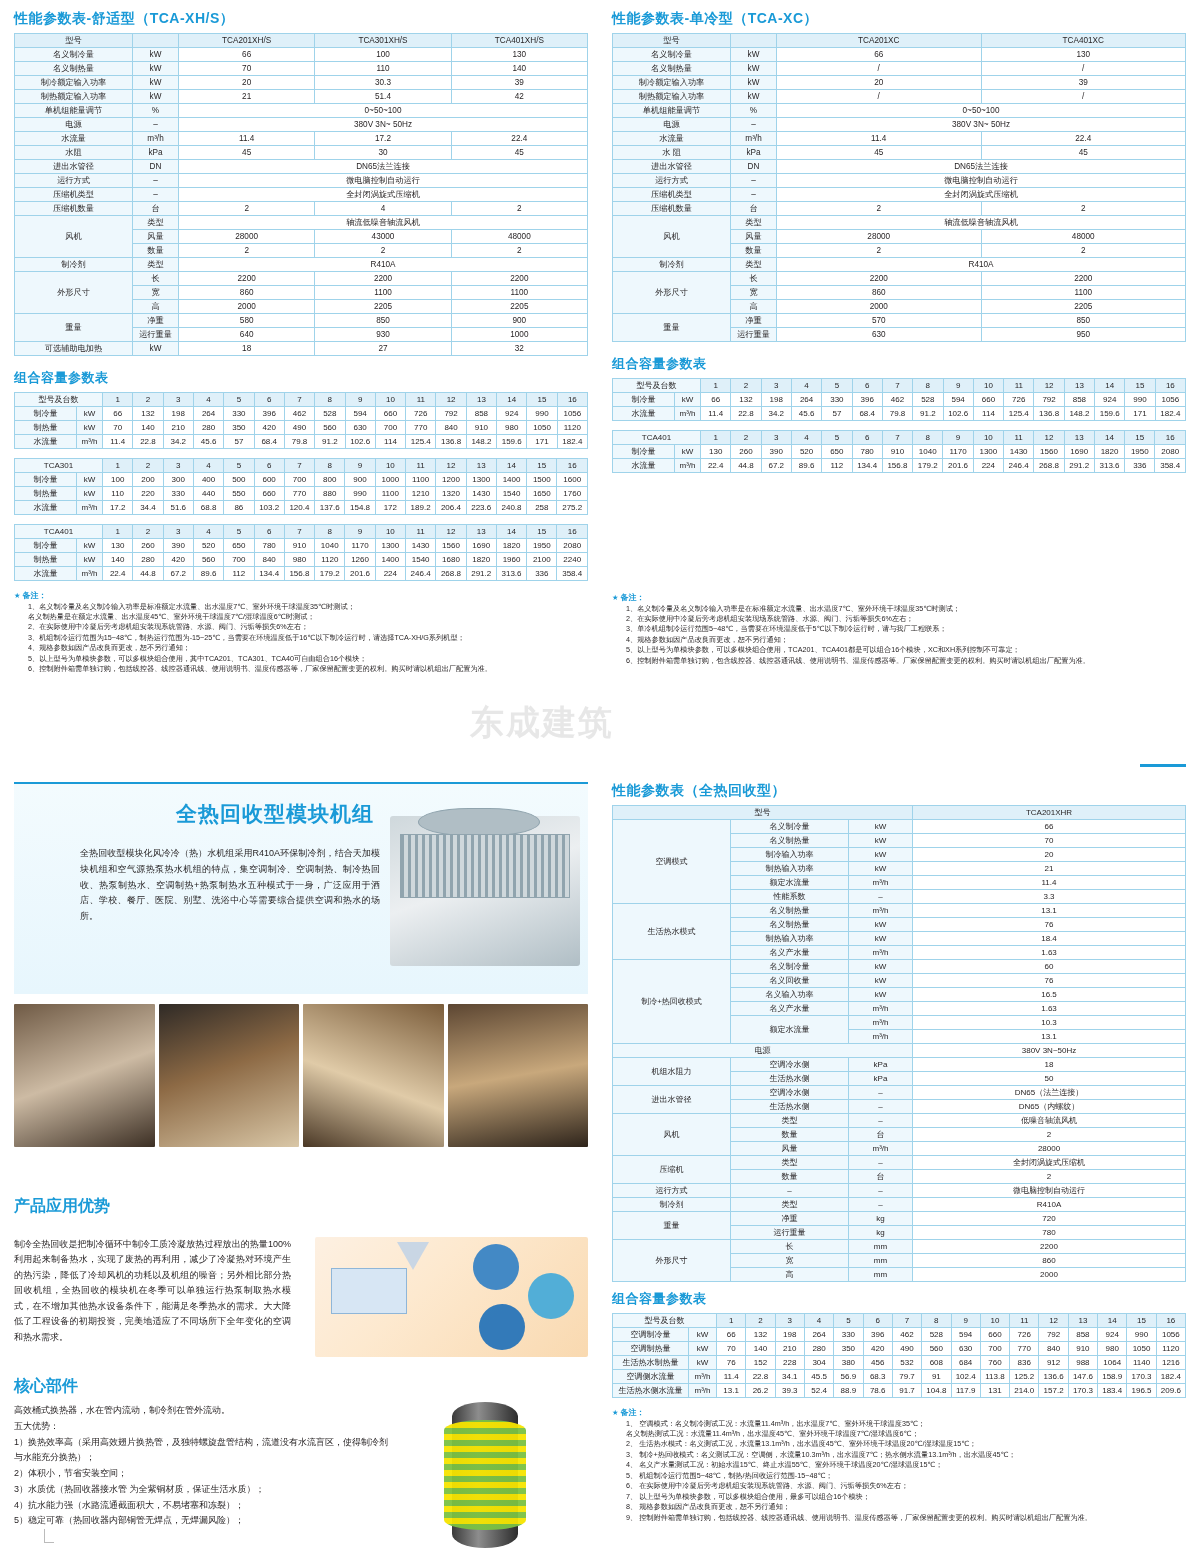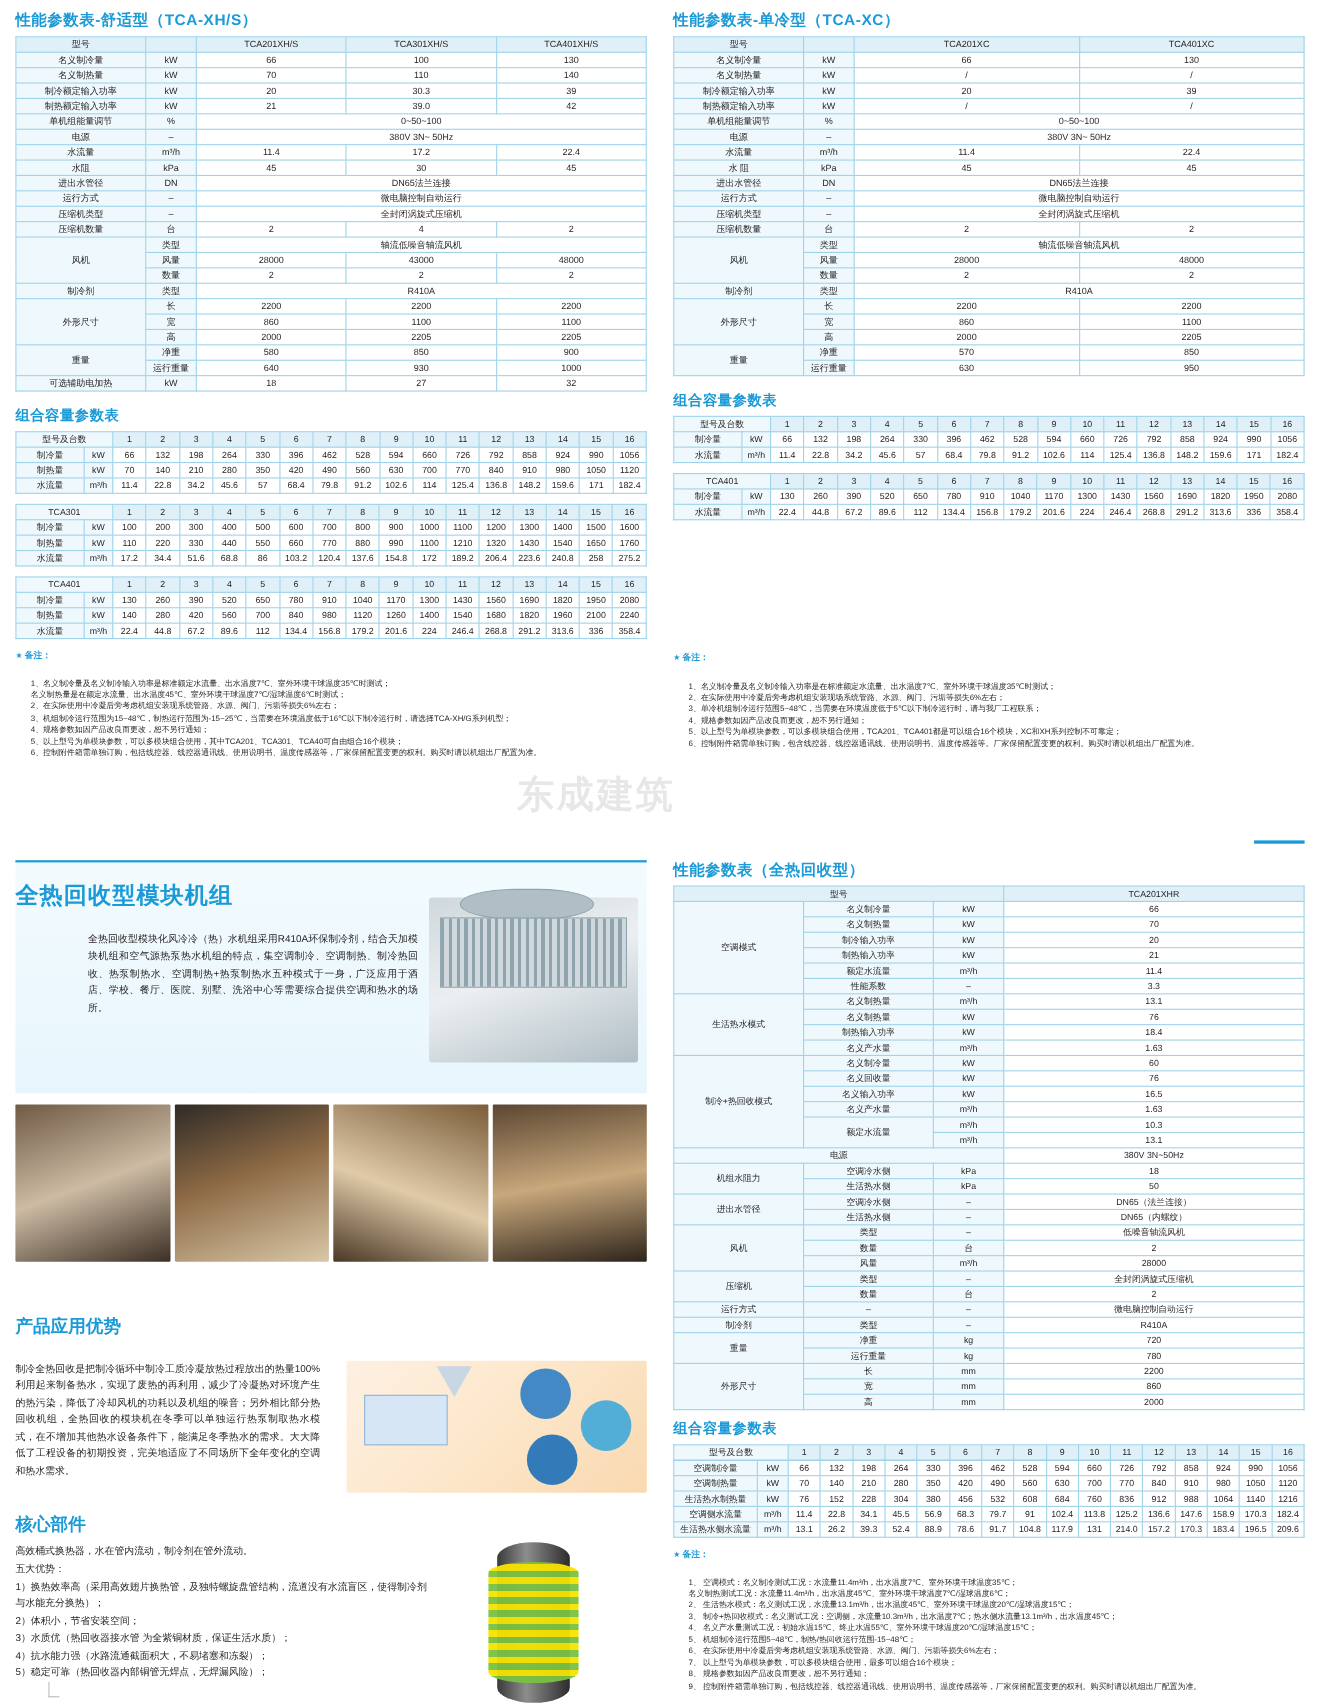--- a/index.html
+++ b/index.html
@@ -36,34 +36,34 @@
   table.cap td {
     border:1px solid #9fd3ea; padding:1px 1px; text-align:center; height:12px; line-height:11px;
   }
   table.cap td.first { background:#eef8fd; }
   table.cap thead td { background:#dff0f9; }
 
   .capblock { margin-bottom:9px; }
 
   .notes { margin-top:7px; font-size:7.2px; line-height:1.45; color:#231f20; }
   .notes .nt-title { color:#1a9ad7; font-weight:bold; font-size:8px; }
-  .notes ol { margin:15px 0 0 0; padding-left:14px; }
+  .notes ol { margin:0 0 0 0; padding-left:14px; }
   .notes li { margin:0; list-style:none; text-indent:-10px; padding-left:10px; }
 
   
   .hero {
     position:absolute; left:14px; top:782px; width:574px; height:420px;
   }
   .hero-box {
     position:relative; width:574px; height:212px;
     background:linear-gradient(180deg,#f3fbfe 0%,#e7f6fd 100%);
     border-top:2px solid #1a9ad7;
   }
   .hero-title {
-    position:absolute; left:0; top:16px; width:360px; text-align:left;
+    position:absolute; left:0; top:16px; width:360px; text-align:right;
     font-size:21px; font-weight:bold; color:#1a9ad7; letter-spacing:1px;
   }
   .hero-text {
     position:absolute; left:66px; top:62px; width:300px;
     font-size:9px; line-height:1.75; color:#231f20; text-align:justify;
   }
   .hero-img {
     position:absolute; right:8px; top:32px; width:190px; height:150px;
     background:linear-gradient(160deg,#cfd8dc 0%,#eceff1 45%,#b0bec5 100%);
     border-radius:3px;
@@ -169,21 +169,21 @@
             <td class="lbl">制冷额定输入功率</td>
             <td class="lbl">kW</td>
             <td>20</td>
             <td>30.3</td>
             <td>39</td>
           </tr>
         <tr>
             <td class="lbl">制热额定输入功率</td>
             <td class="lbl">kW</td>
             <td>21</td>
-            <td>39.0</td>
+            <td>51.4</td>
             <td>42</td>
           </tr>
         <tr>
             <td class="lbl">单机组能量调节</td>
             <td class="lbl">%</td>
             <td colspan="3">0~50~100</td>
           </tr>
         <tr>
             <td class="lbl">电源</td>
             <td class="lbl">–</td>

